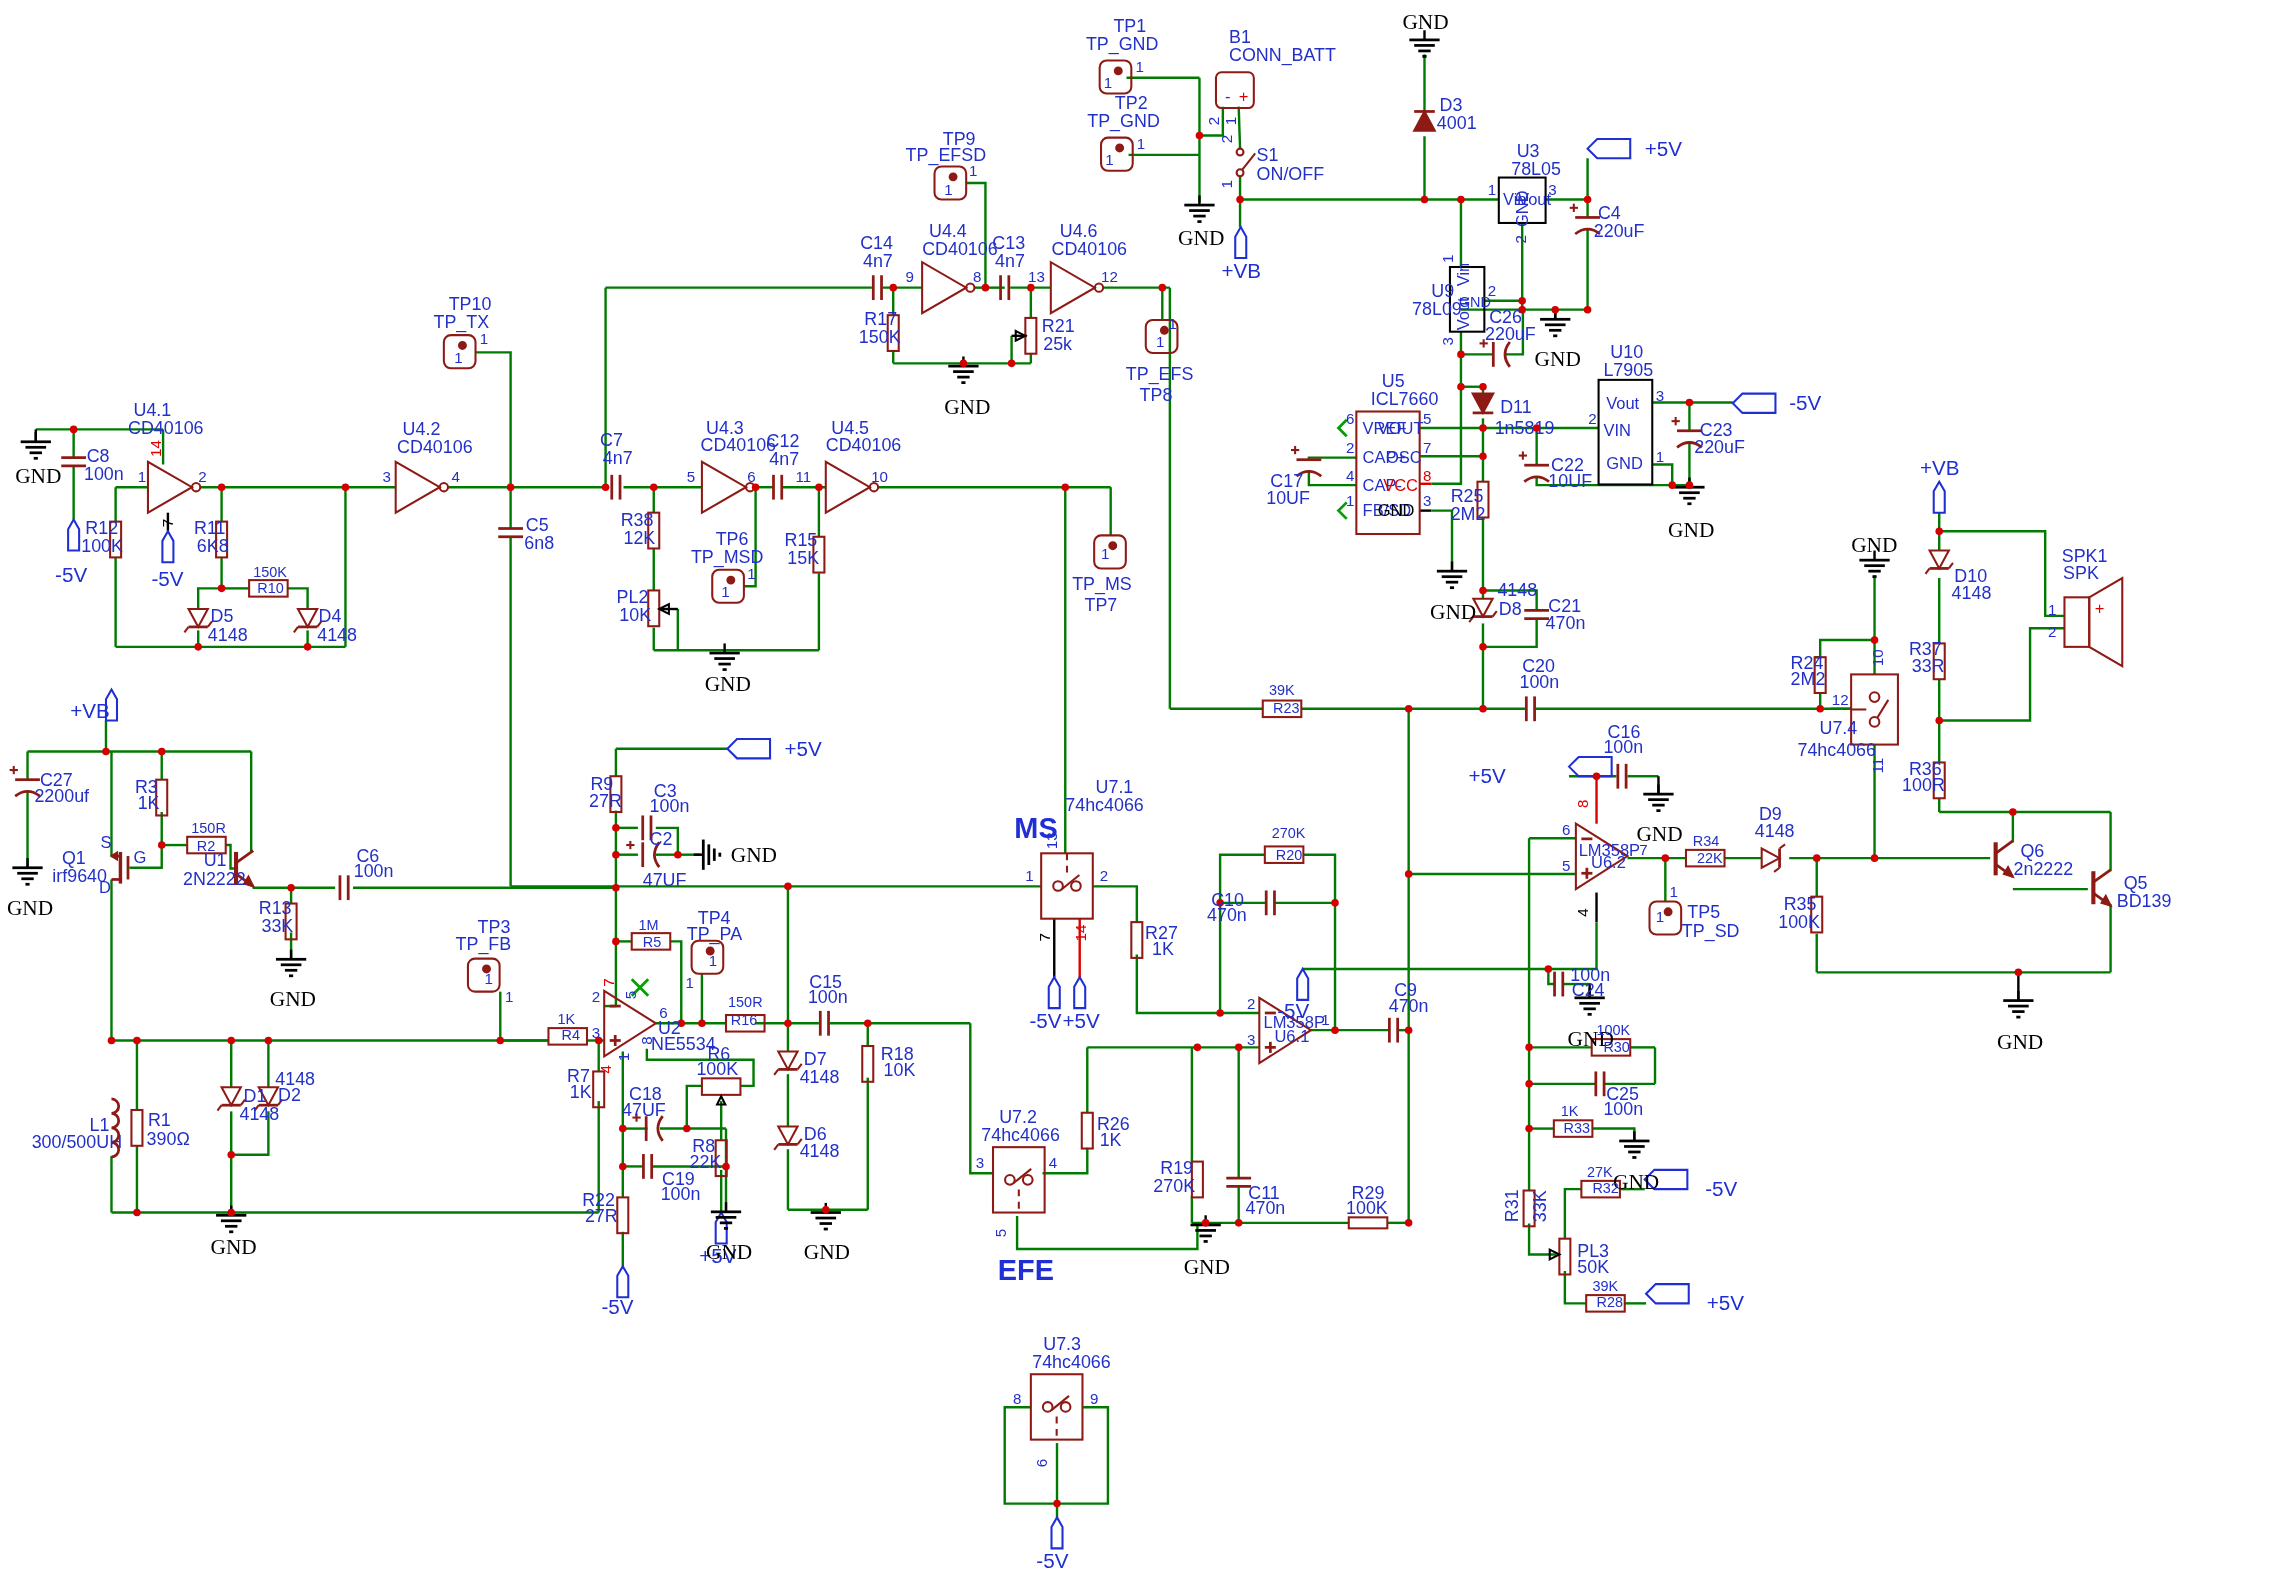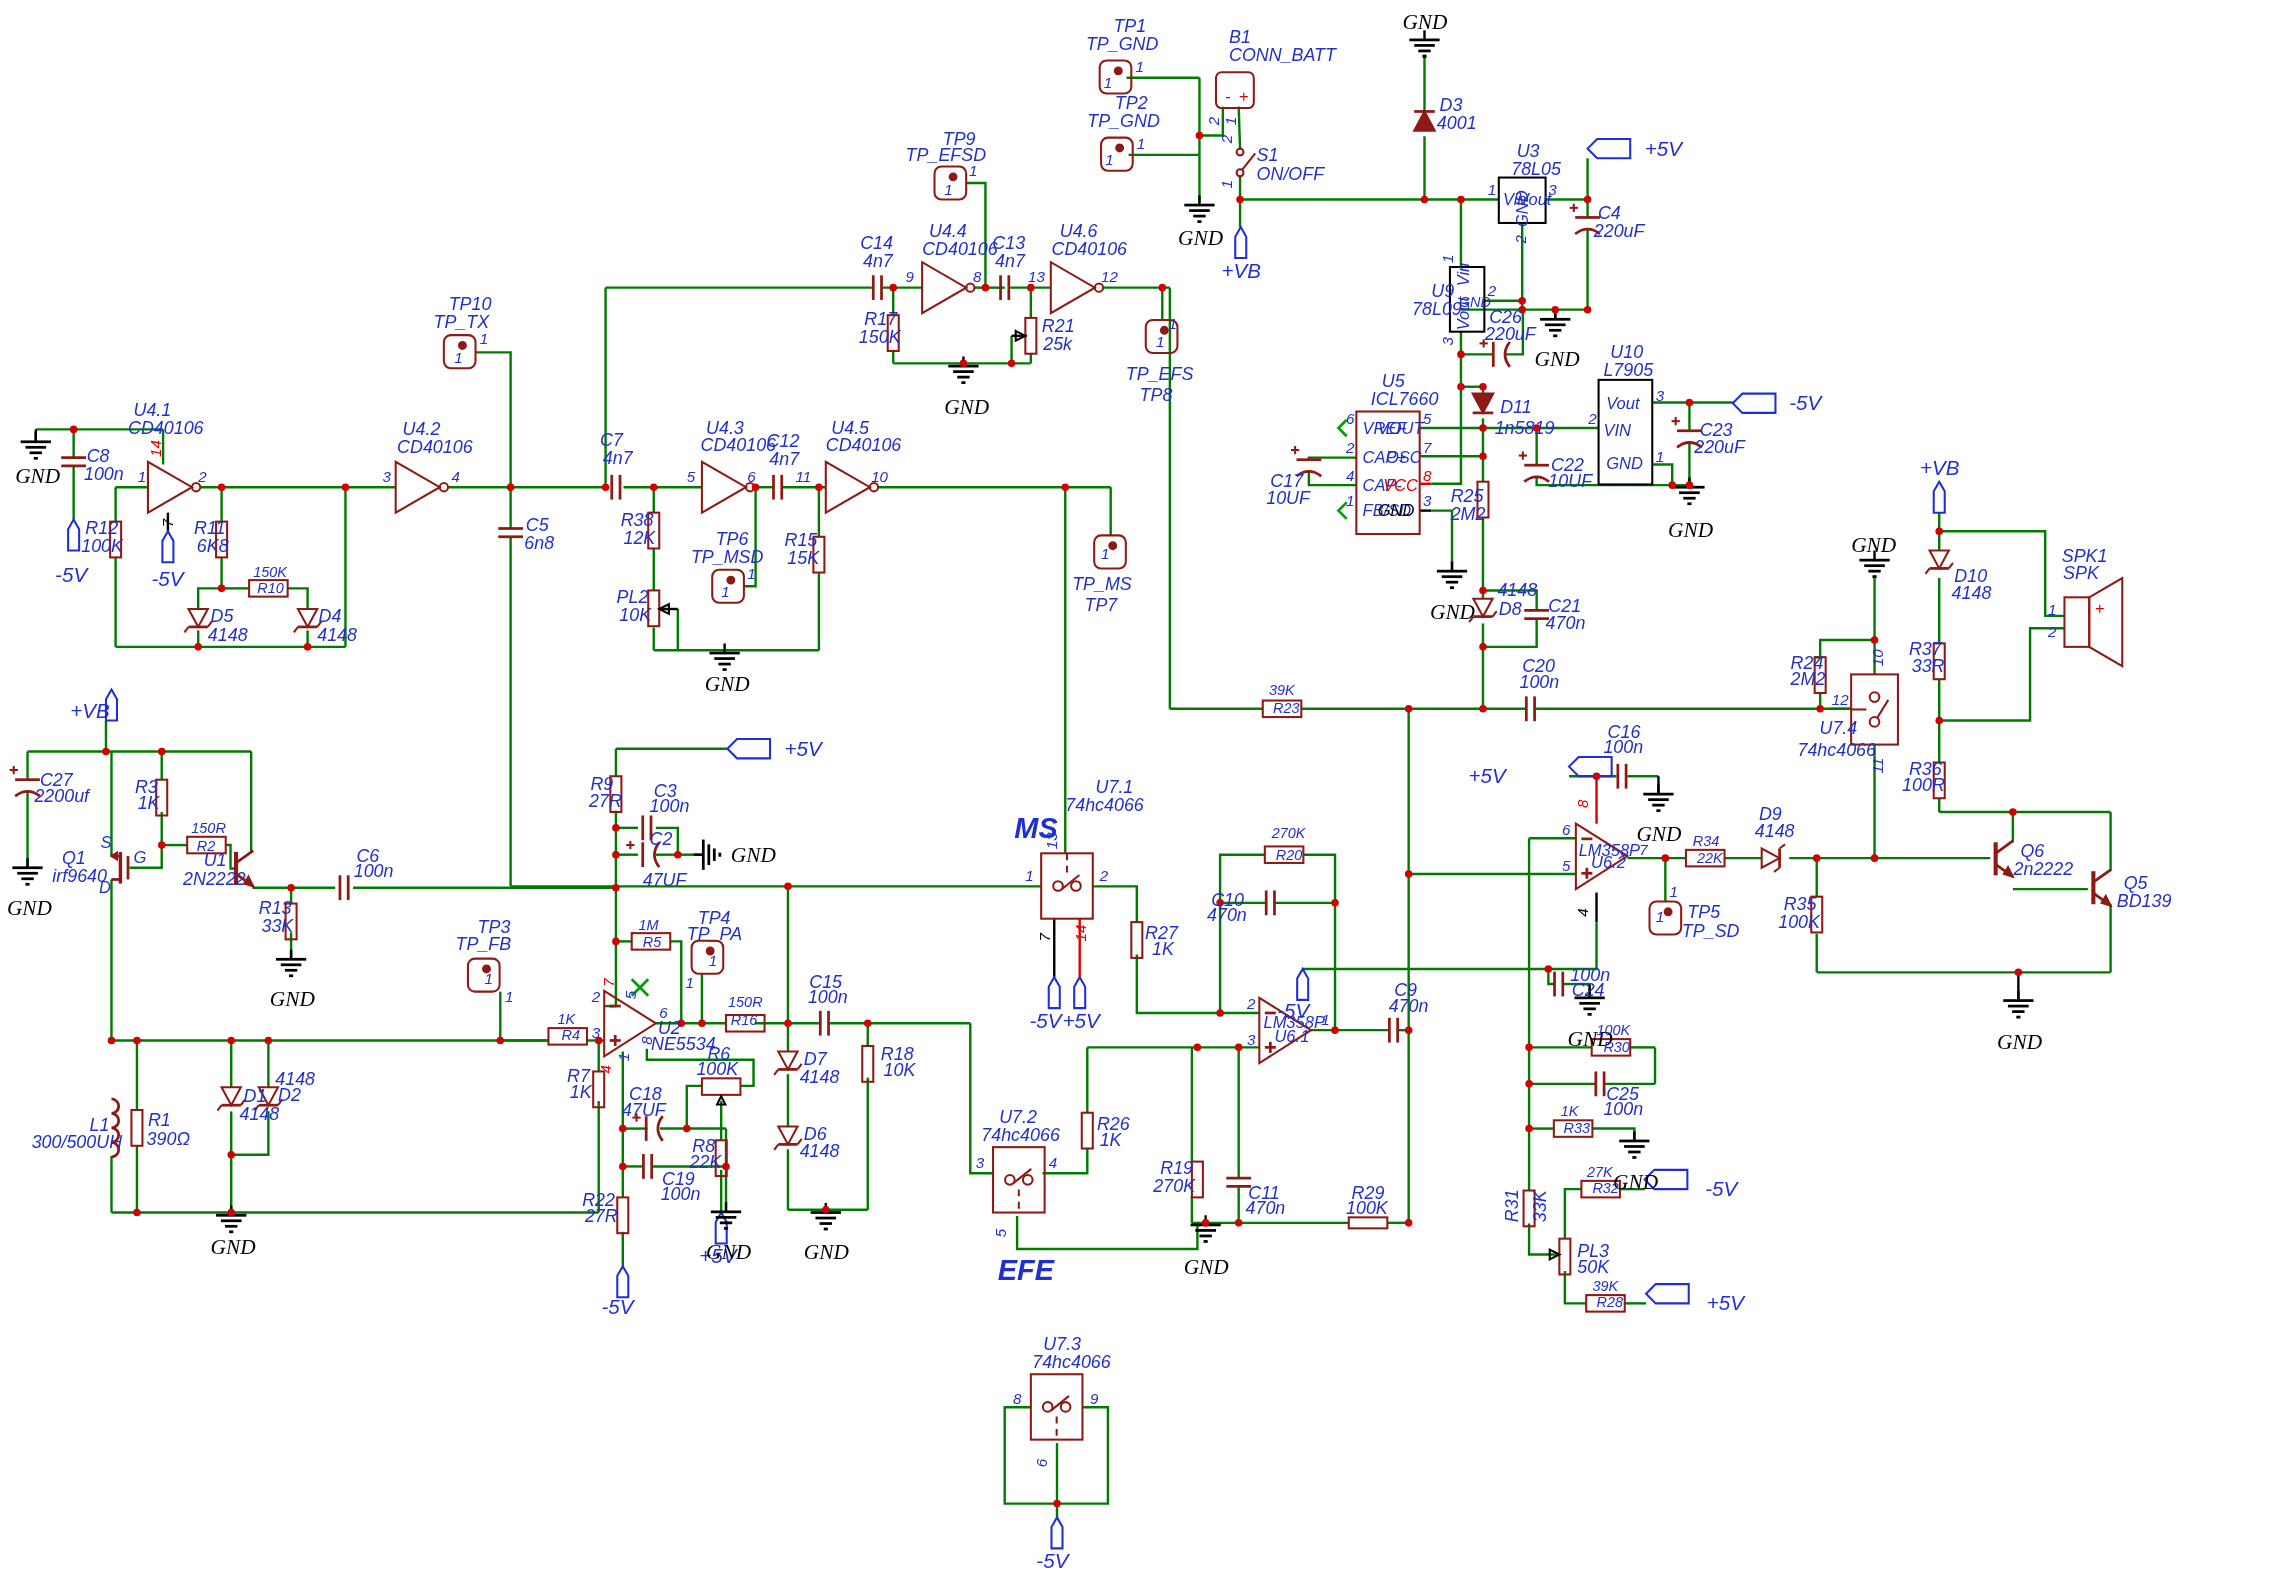--- a/index.html
+++ b/index.html
@@ -1,16 +1,16 @@
 <!DOCTYPE html>
 <html style="font-size:11px"><head>
 <meta charset="utf-8">
 <style>
   html,body{margin:0;padding:0;background:#fff;}
-  #wrap{width:100%;background:#15803d;font-style:italic;}
+  #wrap{width:100%;background:#15803d;}
   svg{display:block;width:100%;height:auto;background:#fff;
       font-family:"Liberation Sans",sans-serif;}
   text{user-select:none;}
 </style>
 </head>
 <body>
 
 <div id="wrap">
   <svg id="schematic" viewBox="0 0 3335 2311">
       <rect x="0" y="0" width="3335" height="2311" fill="#FFFFFF"></rect>

